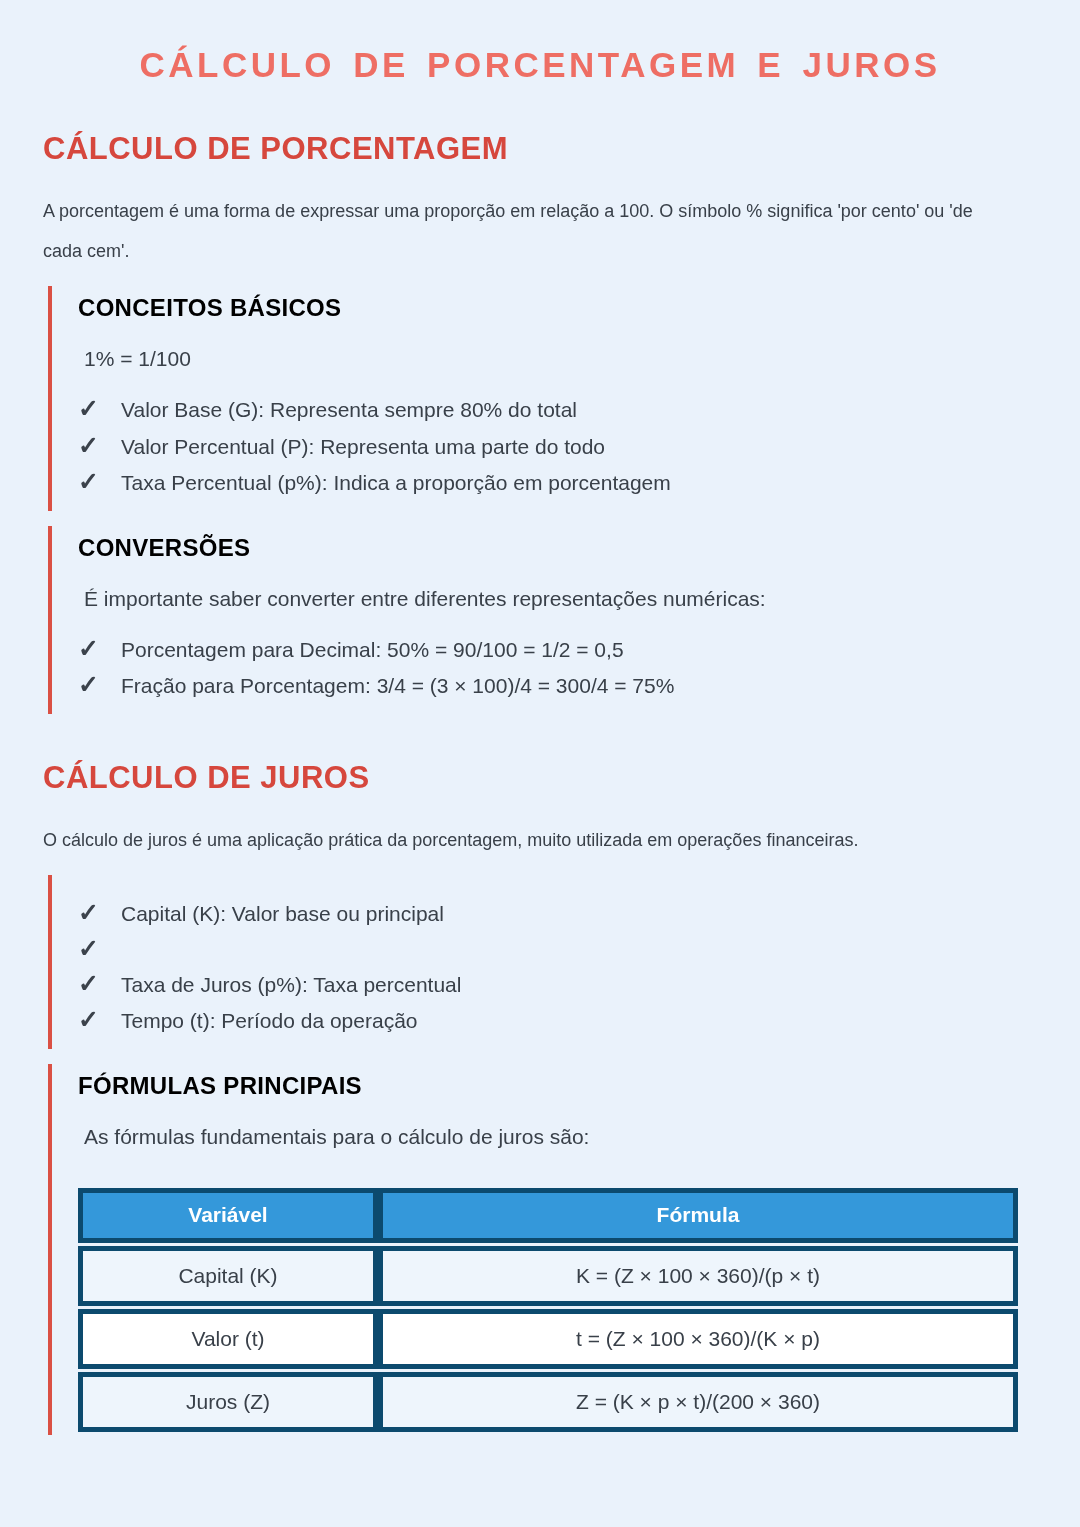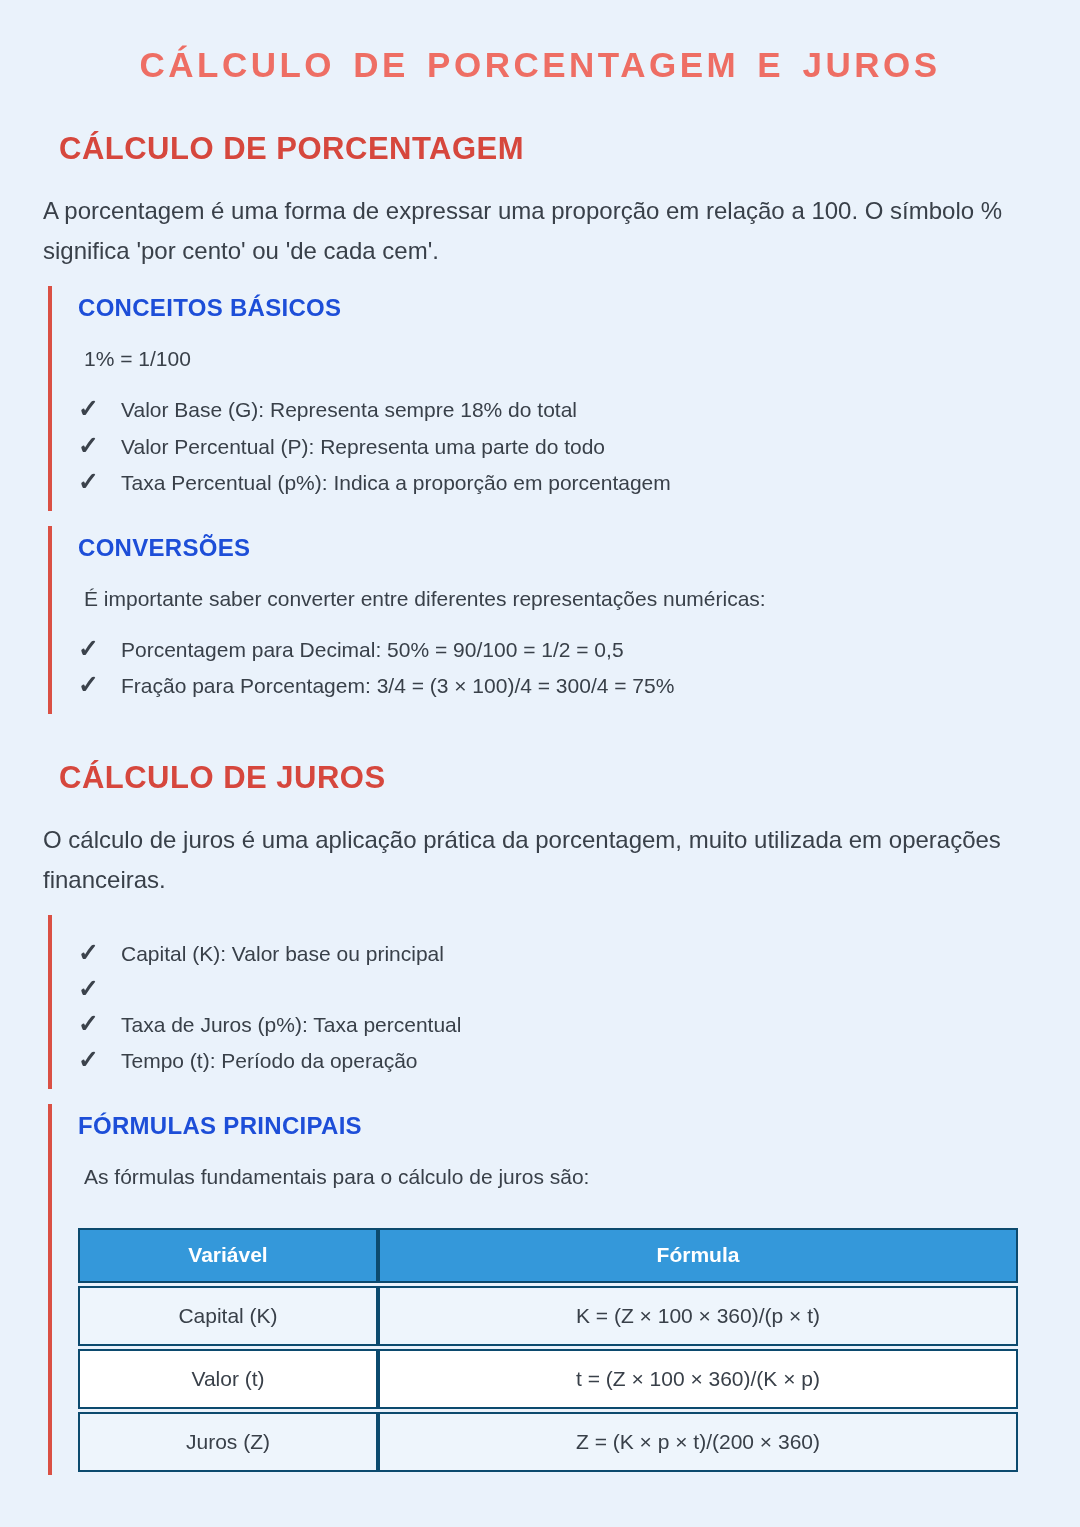--- a/index.html
+++ b/index.html
@@ -18,46 +18,46 @@
     padding-top: 45px;
     text-align: center;
     font-size: 35px;
     font-weight: bold;
     color: #ee6e64;
     letter-spacing: 3.5px;
     word-spacing: 5px;
   }
 
   .section-heading {
-    margin: 46px 16px 0;
+    margin: 46px 0 0;
     font-size: 31px;
     font-weight: bold;
     color: #d6473d;
     letter-spacing: 0.5px;
   }
 
   .section-paragraph {
     margin: 24px 0 0;
-    font-size: 24px;
+    font-size: 18px;
     line-height: 40px;
     max-width: 965px;
   }
 
   .subsection {
     margin: 15px 0 0 5px;
     border-left: 4px solid #da5044;
     padding: 4px 0 10px 26px;
   }
   .subsection.no-bottom-pad { padding-bottom: 0; }
 
   .subsection-heading {
     margin: 4px 0 0;
     font-size: 24px;
     font-weight: bold;
-    color: #1d4ed8;
+    color: #000000;
     letter-spacing: 0.3px;
   }
 
   .subsection-intro {
     margin: 25px 0 0 6px;
     font-size: 21px;
   }
 
   .check-list {
     list-style: none;
@@ -79,21 +79,21 @@
   }
 
   .formulas-table {
     margin-top: 36px;
     width: 940px;
     border-collapse: separate;
     border-spacing: 0 3px;
   }
   .formulas-table th,
   .formulas-table td {
-    border: 2px solid #0c4a6e;
+    border: 5px solid #0c4a6e;
     text-align: center;
     font-size: 21px;
     padding: 0 0;
   }
   .formulas-table th {
     background: #3498da;
     color: #ffffff;
     height: 55px;
     font-weight: bold;
   }
@@ -114,21 +114,21 @@
   <section>
     <h2 class="section-heading">CÁLCULO DE PORCENTAGEM</h2>
     <p class="section-paragraph">A porcentagem é uma forma de expressar uma proporção em relação a 100. O símbolo % significa 'por cento' ou 'de cada cem'.</p>
 
     <div class="subsection">
       <h3 class="subsection-heading">CONCEITOS BÁSICOS</h3>
       <p class="subsection-intro">1% = 1/100</p>
       <ul class="check-list">
         <li class="check-item">
           <span class="check-icon">✓</span>
-          <span>Valor Base (G): Representa sempre 18% do total</span>
+          <span>Valor Base (G): Representa sempre 80% do total</span>
         </li>
         <li class="check-item">
           <span class="check-icon">✓</span>
           <span>Valor Percentual (P): Representa uma parte do todo</span>
         </li>
         <li class="check-item">
           <span class="check-icon">✓</span>
           <span>Taxa Percentual (p%): Indica a proporção em porcentagem</span>
         </li>
       </ul>

